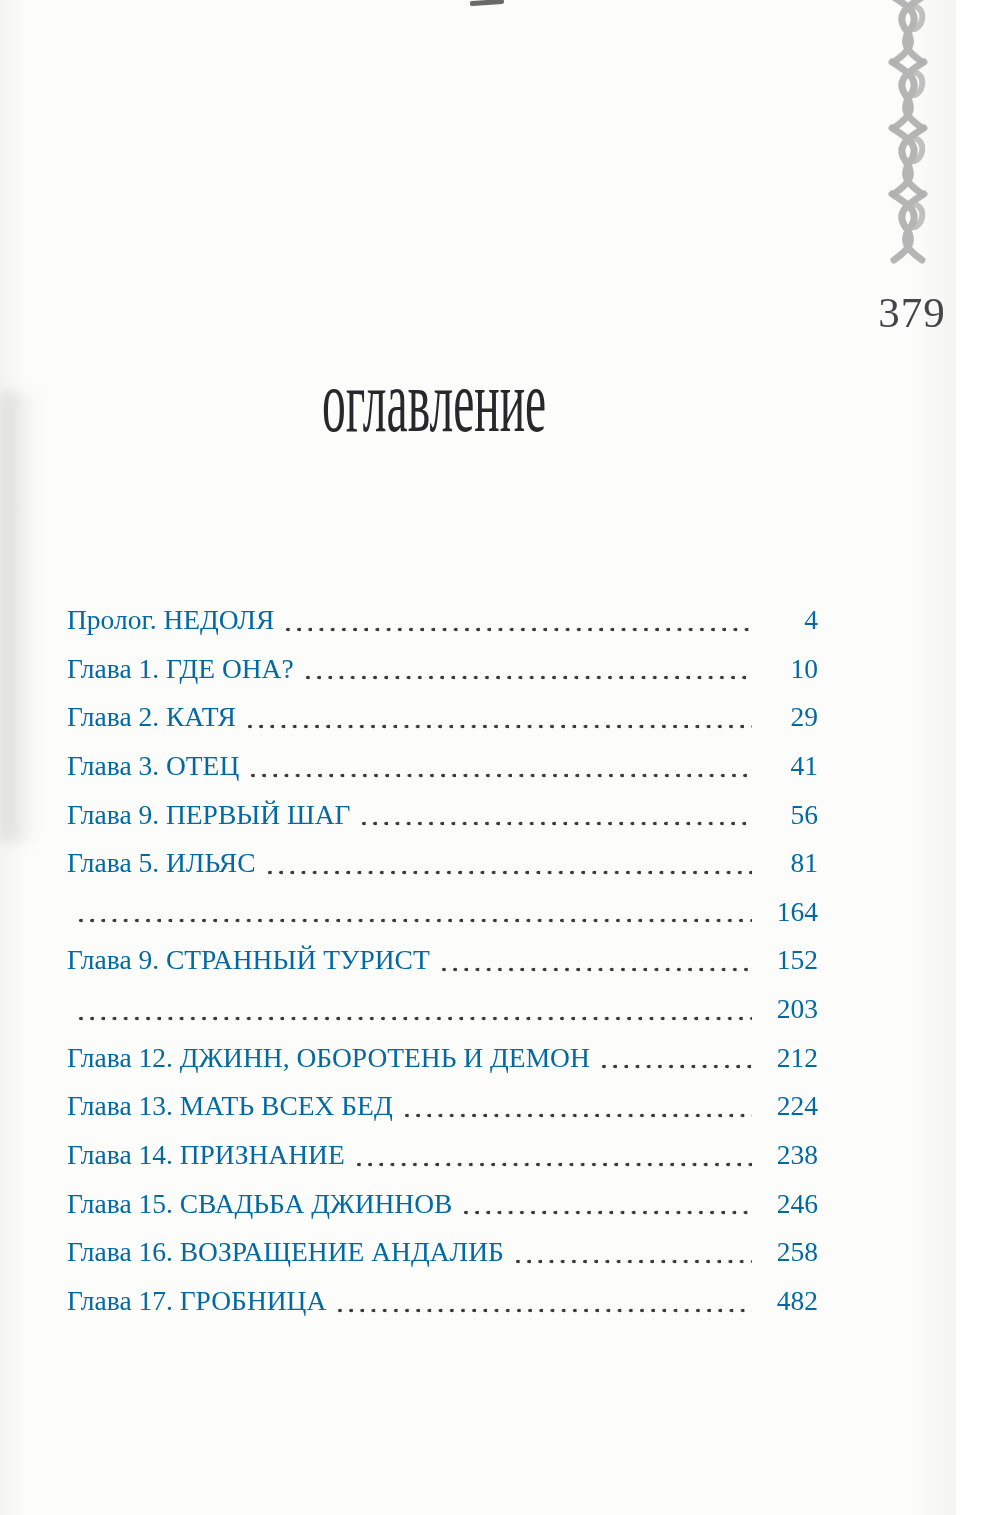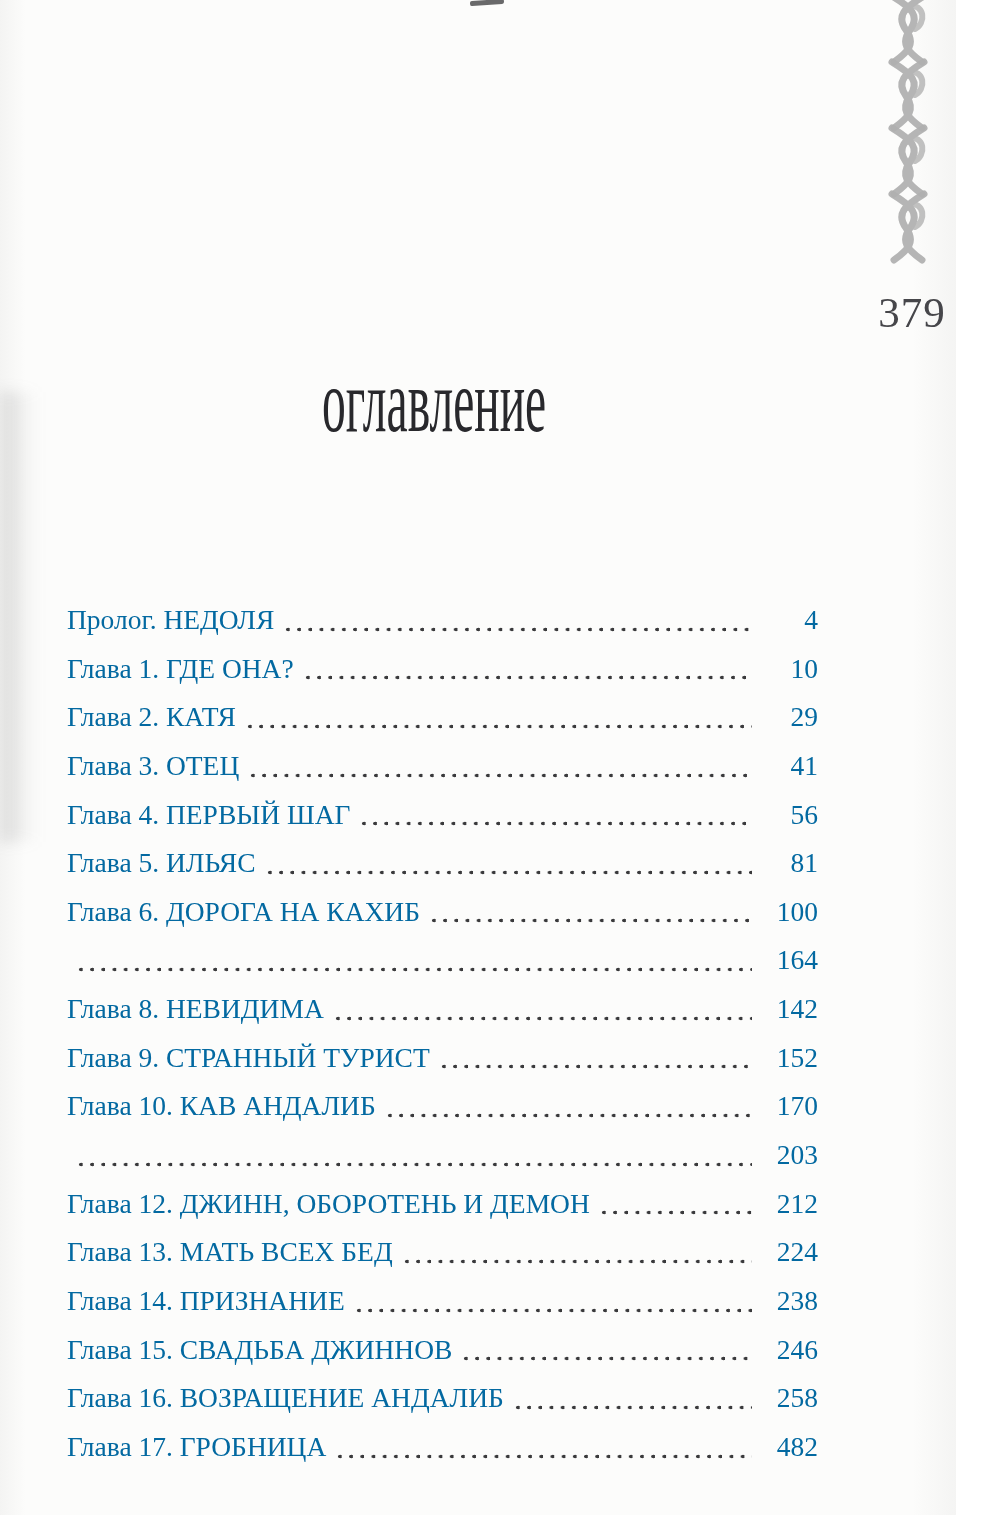--- a/index.html
+++ b/index.html
@@ -127,59 +127,44 @@
       <span class="toc-page">29</span>
     </div>
 
     <div class="toc-row">
       <span class="toc-label">Глава 3. ОТЕЦ</span>
       <span class="toc-leader"></span>
       <span class="toc-page">41</span>
     </div>
 
     <div class="toc-row">
-      <span class="toc-label">Глава 4. ПЕРВЫЙ ШАГ</span>
+      <span class="toc-label">Глава 9. ПЕРВЫЙ ШАГ</span>
       <span class="toc-leader"></span>
       <span class="toc-page">56</span>
     </div>
 
     <div class="toc-row">
       <span class="toc-label">Глава 5. ИЛЬЯС</span>
       <span class="toc-leader"></span>
       <span class="toc-page">81</span>
     </div>
 
-    <div class="toc-row">
-      <span class="toc-label">Глава 6. ДОРОГА НА КАХИБ</span>
-      <span class="toc-leader"></span>
-      <span class="toc-page">100</span>
-    </div>
 
     <div class="toc-row">
       <span class="toc-leader"></span>
       <span class="toc-page">164</span>
     </div>
 
-    <div class="toc-row">
-      <span class="toc-label">Глава 8. НЕВИДИМА</span>
-      <span class="toc-leader"></span>
-      <span class="toc-page">142</span>
-    </div>
 
     <div class="toc-row">
       <span class="toc-label">Глава 9. СТРАННЫЙ ТУРИСТ</span>
       <span class="toc-leader"></span>
       <span class="toc-page">152</span>
     </div>
 
-    <div class="toc-row">
-      <span class="toc-label">Глава 10. КАВ АНДАЛИБ</span>
-      <span class="toc-leader"></span>
-      <span class="toc-page">170</span>
-    </div>
 
     <div class="toc-row">
       <span class="toc-leader"></span>
       <span class="toc-page">203</span>
     </div>
 
     <div class="toc-row">
       <span class="toc-label">Глава 12. ДЖИНН, ОБОРОТЕНЬ И ДЕМОН</span>
       <span class="toc-leader"></span>
       <span class="toc-page">212</span>

